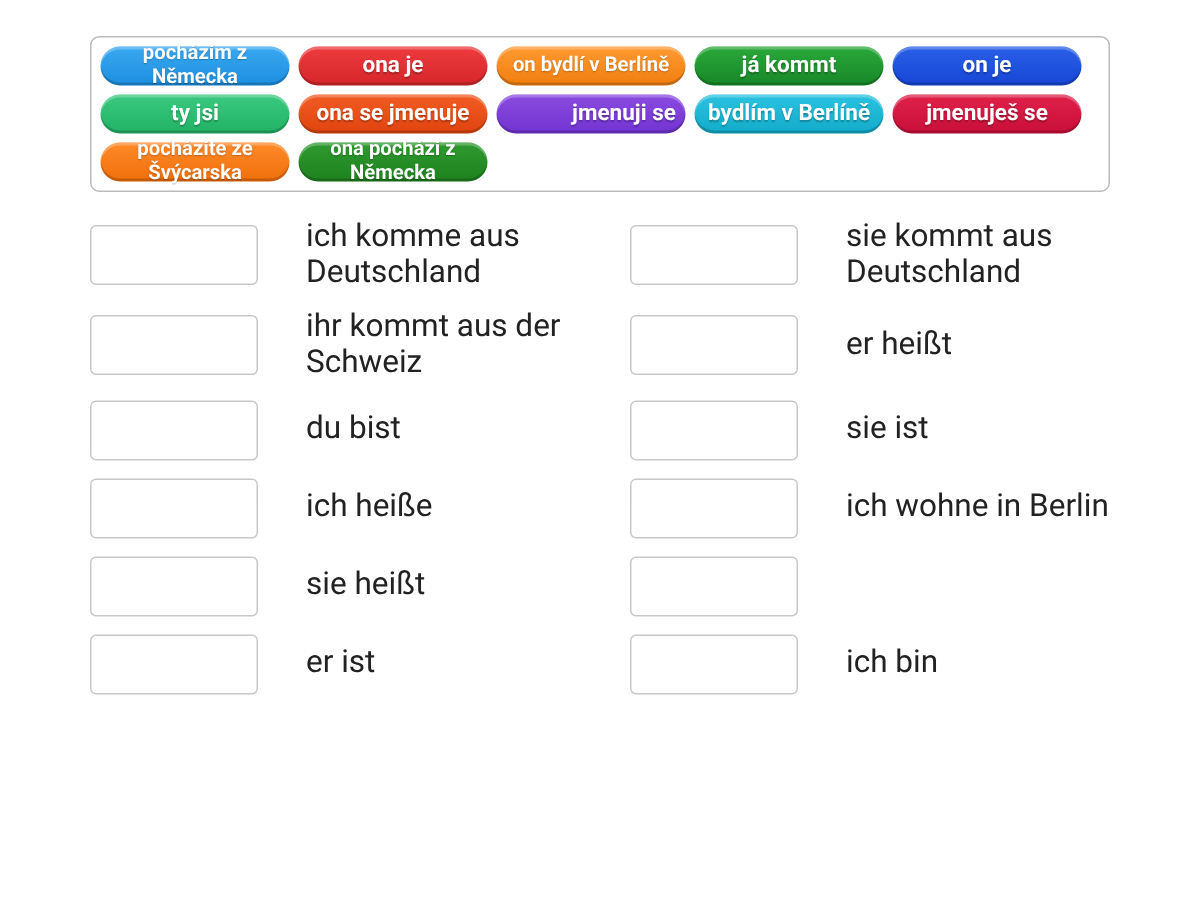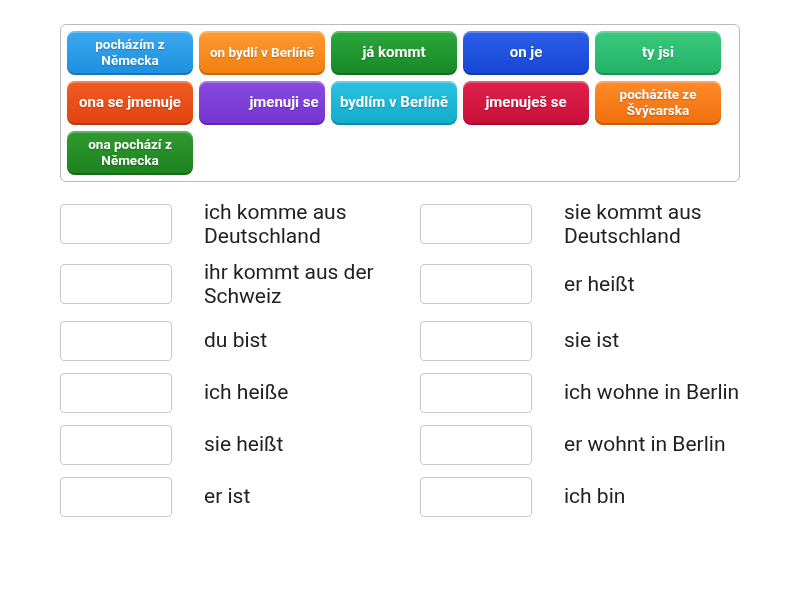--- a/index.html
+++ b/index.html
@@ -13,22 +13,22 @@
     border-radius: 6px;
     padding: 6px;
     display: flex;
     flex-wrap: wrap;
     gap: 6px;
     margin-bottom: 14px;
   }
   .tile {
     flex: 0 0 auto;
     width: 126px;
-    height: 44px;
-    border-radius: 8px;
+    height: 26px;
+    border-radius: 18px;
     color: #fff;
     font-weight: 700;
     font-size: 15px;
     display: flex;
     align-items: center;
     justify-content: center;
     text-align: center;
     line-height: 1.15;
     padding: 2px 4px;
     cursor: grab;
@@ -76,20 +76,21 @@
     color: #222;
     line-height: 1.15;
     padding-top: 4px;
   }
 </style>
 </head>
 <body>
 
 <div class="tiles-box" id="tile-bank">
     <div class="tile c-sky small">pocházím z Německa</div>
+    <div class="tile c-red">ona je</div>
     <div class="tile c-orange small">on bydlí v Berlíně</div>
     <div class="tile c-green">já kommt</div>
     <div class="tile c-blue">on je</div>
     <div class="tile c-teal">ty jsi</div>
     <div class="tile c-dorange">ona se jmenuje</div>
     <div class="tile c-purple">jmenuji se</div>
     <div class="tile c-cyan">bydlím v Berlíně</div>
     <div class="tile c-crimson">jmenuješ se</div>
     <div class="tile c-amber small">pocházíte ze Švýcarska</div>
     <div class="tile c-dgreen small">ona pochází z Německa</div>
@@ -127,21 +128,20 @@
     <div class="target-row">
       <div class="drop"></div>
       <div class="label">ich wohne in Berlin</div>
     </div>
     <div class="target-row">
       <div class="drop"></div>
       <div class="label">sie heißt</div>
     </div>
     <div class="target-row">
       <div class="drop"></div>
-      <div class="label">er wohnt in Berlin</div>
     </div>
     <div class="target-row">
       <div class="drop"></div>
       <div class="label">er ist</div>
     </div>
     <div class="target-row">
       <div class="drop"></div>
       <div class="label">ich bin</div>
     </div>
     <div class="target-row" style="visibility: hidden;"></div>

